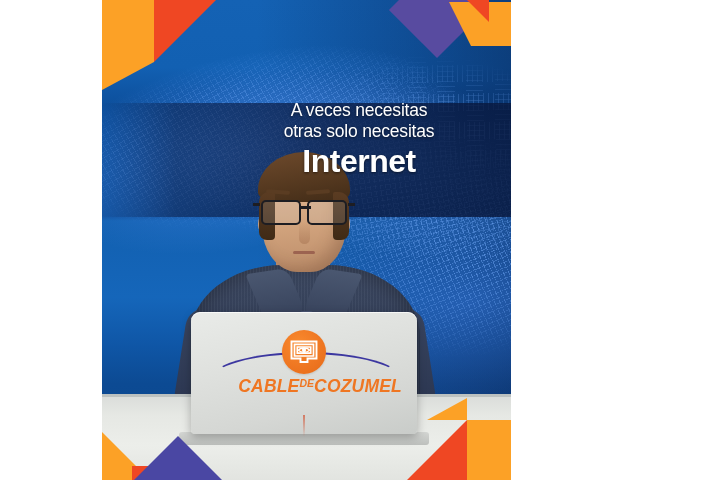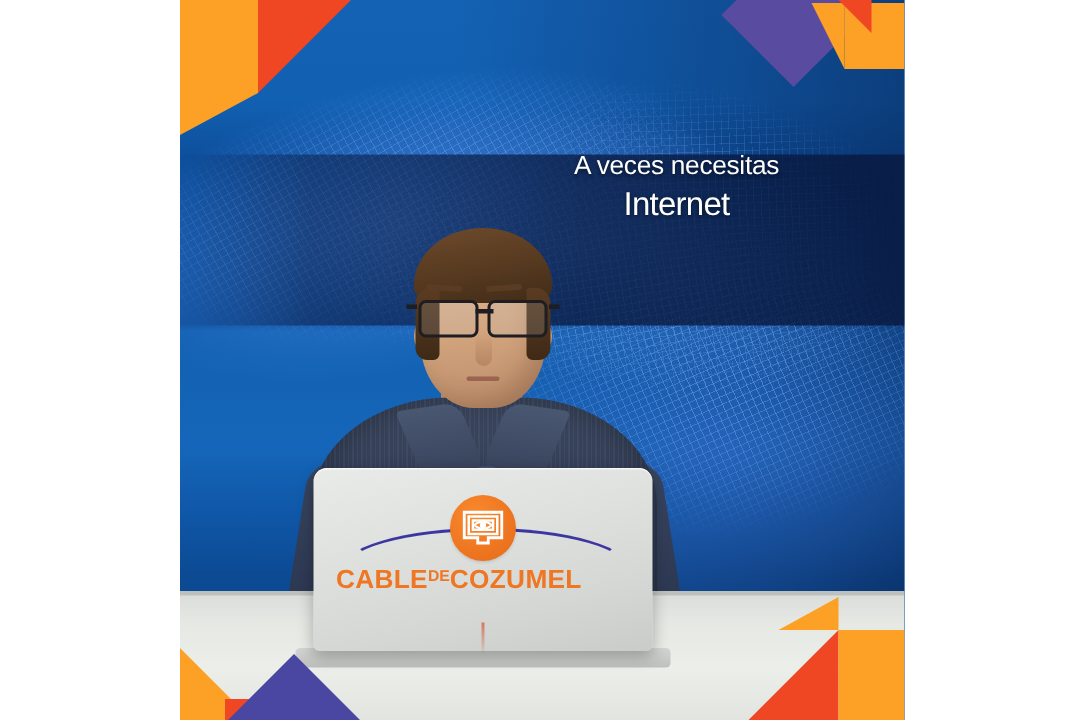--- a/index.html
+++ b/index.html
@@ -15,23 +15,23 @@
   #stage {
     position: relative;
     width: 720px;
     height: 480px;
     background: #ffffff;
   }
 
   
   #poster {
     position: absolute;
-    left: 120px;
+    left: 102px;
     top: 0px;
-    width: 483px;
+    width: 409px;
     height: 480px;
     overflow: hidden;
     background: #0f5fb0;
   }
 
   
   .bg-base {
     position: absolute;
     inset: 0;
     background:
@@ -140,22 +140,22 @@
     text-shadow: 0 1px 3px rgba(0,0,0,0.55);
     z-index: 6;
   }
   .headline .ln {
     font-size: 17.5px;
     letter-spacing: -0.2px;
     display: block;
   }
   .headline .big {
     display: block;
-    font-size: 22px;
-    font-weight: normal;
+    font-size: 32px;
+    font-weight: bold;
     letter-spacing: -0.5px;
     margin-top: 2px;
   }
 
   
   .desk {
     position: absolute;
     left: 0;
     bottom: 0;
     width: 100%;
@@ -362,21 +362,22 @@
     background: linear-gradient(180deg, rgba(210,90,60,0.75), rgba(210,90,60,0));
   }
 
   
   .logo {
     position: absolute;
     left: 50%;
     top: 18px;
     transform: translateX(-50%);
     width: 196px;
-    text-align: left;
+    text-align: right;
+    font-style: italic;
   }
   .logo-arc {
     position: absolute;
     left: 0; top: 22px;
     width: 196px; height: 26px;
     overflow: hidden;
   }
   .logo-arc::before {
     content: "";
     position: absolute;
@@ -569,20 +570,21 @@
       </div>
 
       <div class="nose"></div>
       <div class="mouth"></div>
     </div>
 
     <div class="text-band"></div>
 
     <div class="headline">
       <span class="ln">A veces necesitas</span>
+      <span class="ln">otras solo necesitas</span>
       <span class="big">Internet</span>
     </div>
 
     <div class="desk">
       <div class="desk-edge"></div>
     </div>
 
     <div class="laptop">
       <div class="base-slab"></div>
       <div class="lid"></div>

